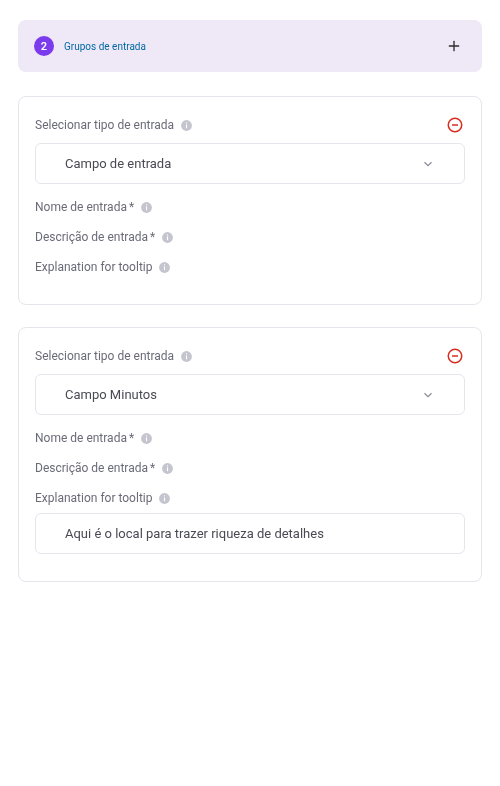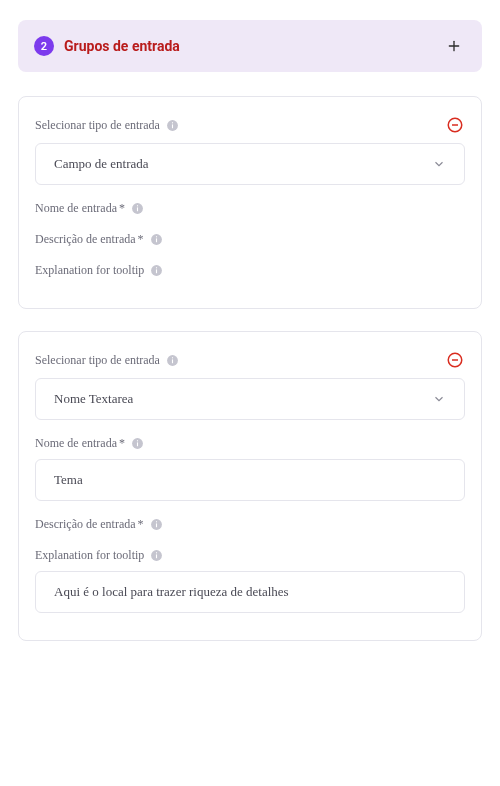--- a/index.html
+++ b/index.html
@@ -27,40 +27,39 @@
     color: #fff;
     font-size: 11px;
     font-weight: 600;
     display: inline-flex;
     align-items: center;
     justify-content: center;
     margin-right: 10px;
     flex: 0 0 auto;
   }
   .header-title {
-    font-size: 14px;
-    font-weight: 700;
-    color: #b91c1c;
+    font-size: 10px;
+    font-weight: 400;
+    color: #0369a1;
     flex: 1 1 auto;
   }
   .plus-btn {
     width: 24px;
     height: 24px;
     display: inline-flex;
     align-items: center;
     justify-content: center;
     color: #2c2c2c;
     cursor: pointer;
   }
   .card {
     border: 1px solid #e5e5ec;
     border-radius: 8px;
     padding: 18px 16px 22px 16px;
     margin: 0 18px 22px 18px;
-    font-family: Liberation Serif, serif;
   }
   .field-block { margin-bottom: 16px; }
   .field-block:last-child { margin-bottom: 5px; }
   .label-row {
     display: flex;
     align-items: center;
     margin-bottom: 8px;
   }
   .label-text {
     font-size: 12px;
@@ -82,21 +81,21 @@
     display: inline-flex;
     align-items: center;
     justify-content: center;
     cursor: pointer;
     color: #d92d20;
   }
   .input, .select {
     width: 100%;
     border: 1px solid #e5e5ec;
     border-radius: 6px;
-    padding: 12px 18px;
+    padding: 12px 29px;
     font-size: 13px;
     color: #4a4a55;
     background: #fff;
     display: flex;
     align-items: center;
     font-family: inherit;
   }
   .select { justify-content: space-between; cursor: pointer; }
   .chevron { color: #8a8a96; flex: 0 0 auto; }
 </style>
@@ -188,38 +187,37 @@
         </svg>
       <span class="spacer"></span>
       <span class="remove-btn">
         <svg width="18" height="18" viewBox="0 0 24 24" fill="none" stroke="currentColor" stroke-width="2">
             <circle cx="12" cy="12" r="9"></circle>
             <line x1="8" y1="12" x2="16" y2="12"></line>
           </svg>
       </span>
     </div>
     <div class="select">
-      <span>Nome Textarea</span>
+      <span>Campo Minutos</span>
       <svg class="chevron" width="14" height="14" viewBox="0 0 24 24" fill="none" stroke="currentColor" stroke-width="2">
           <polyline points="6 9 12 15 18 9"></polyline>
         </svg>
     </div>
   </div>
 
   <div class="field-block">
     <div class="label-row">
       <span class="label-text">Nome de entrada</span>
       <span class="label-text req">*</span>
       <svg class="info-icon" viewBox="0 0 24 24" fill="currentColor">
           <circle cx="12" cy="12" r="10"></circle>
           <rect x="11" y="10" width="2" height="7" fill="#fff"></rect>
           <rect x="11" y="6" width="2" height="2" fill="#fff"></rect>
         </svg>
     </div>
-    <input class="input" value="Tema" style="">
   </div>
 
   <div class="field-block">
     <div class="label-row">
       <span class="label-text">Descrição de entrada</span>
       <span class="label-text req">*</span>
       <svg class="info-icon" viewBox="0 0 24 24" fill="currentColor">
           <circle cx="12" cy="12" r="10"></circle>
           <rect x="11" y="10" width="2" height="7" fill="#fff"></rect>
           <rect x="11" y="6" width="2" height="2" fill="#fff"></rect>

